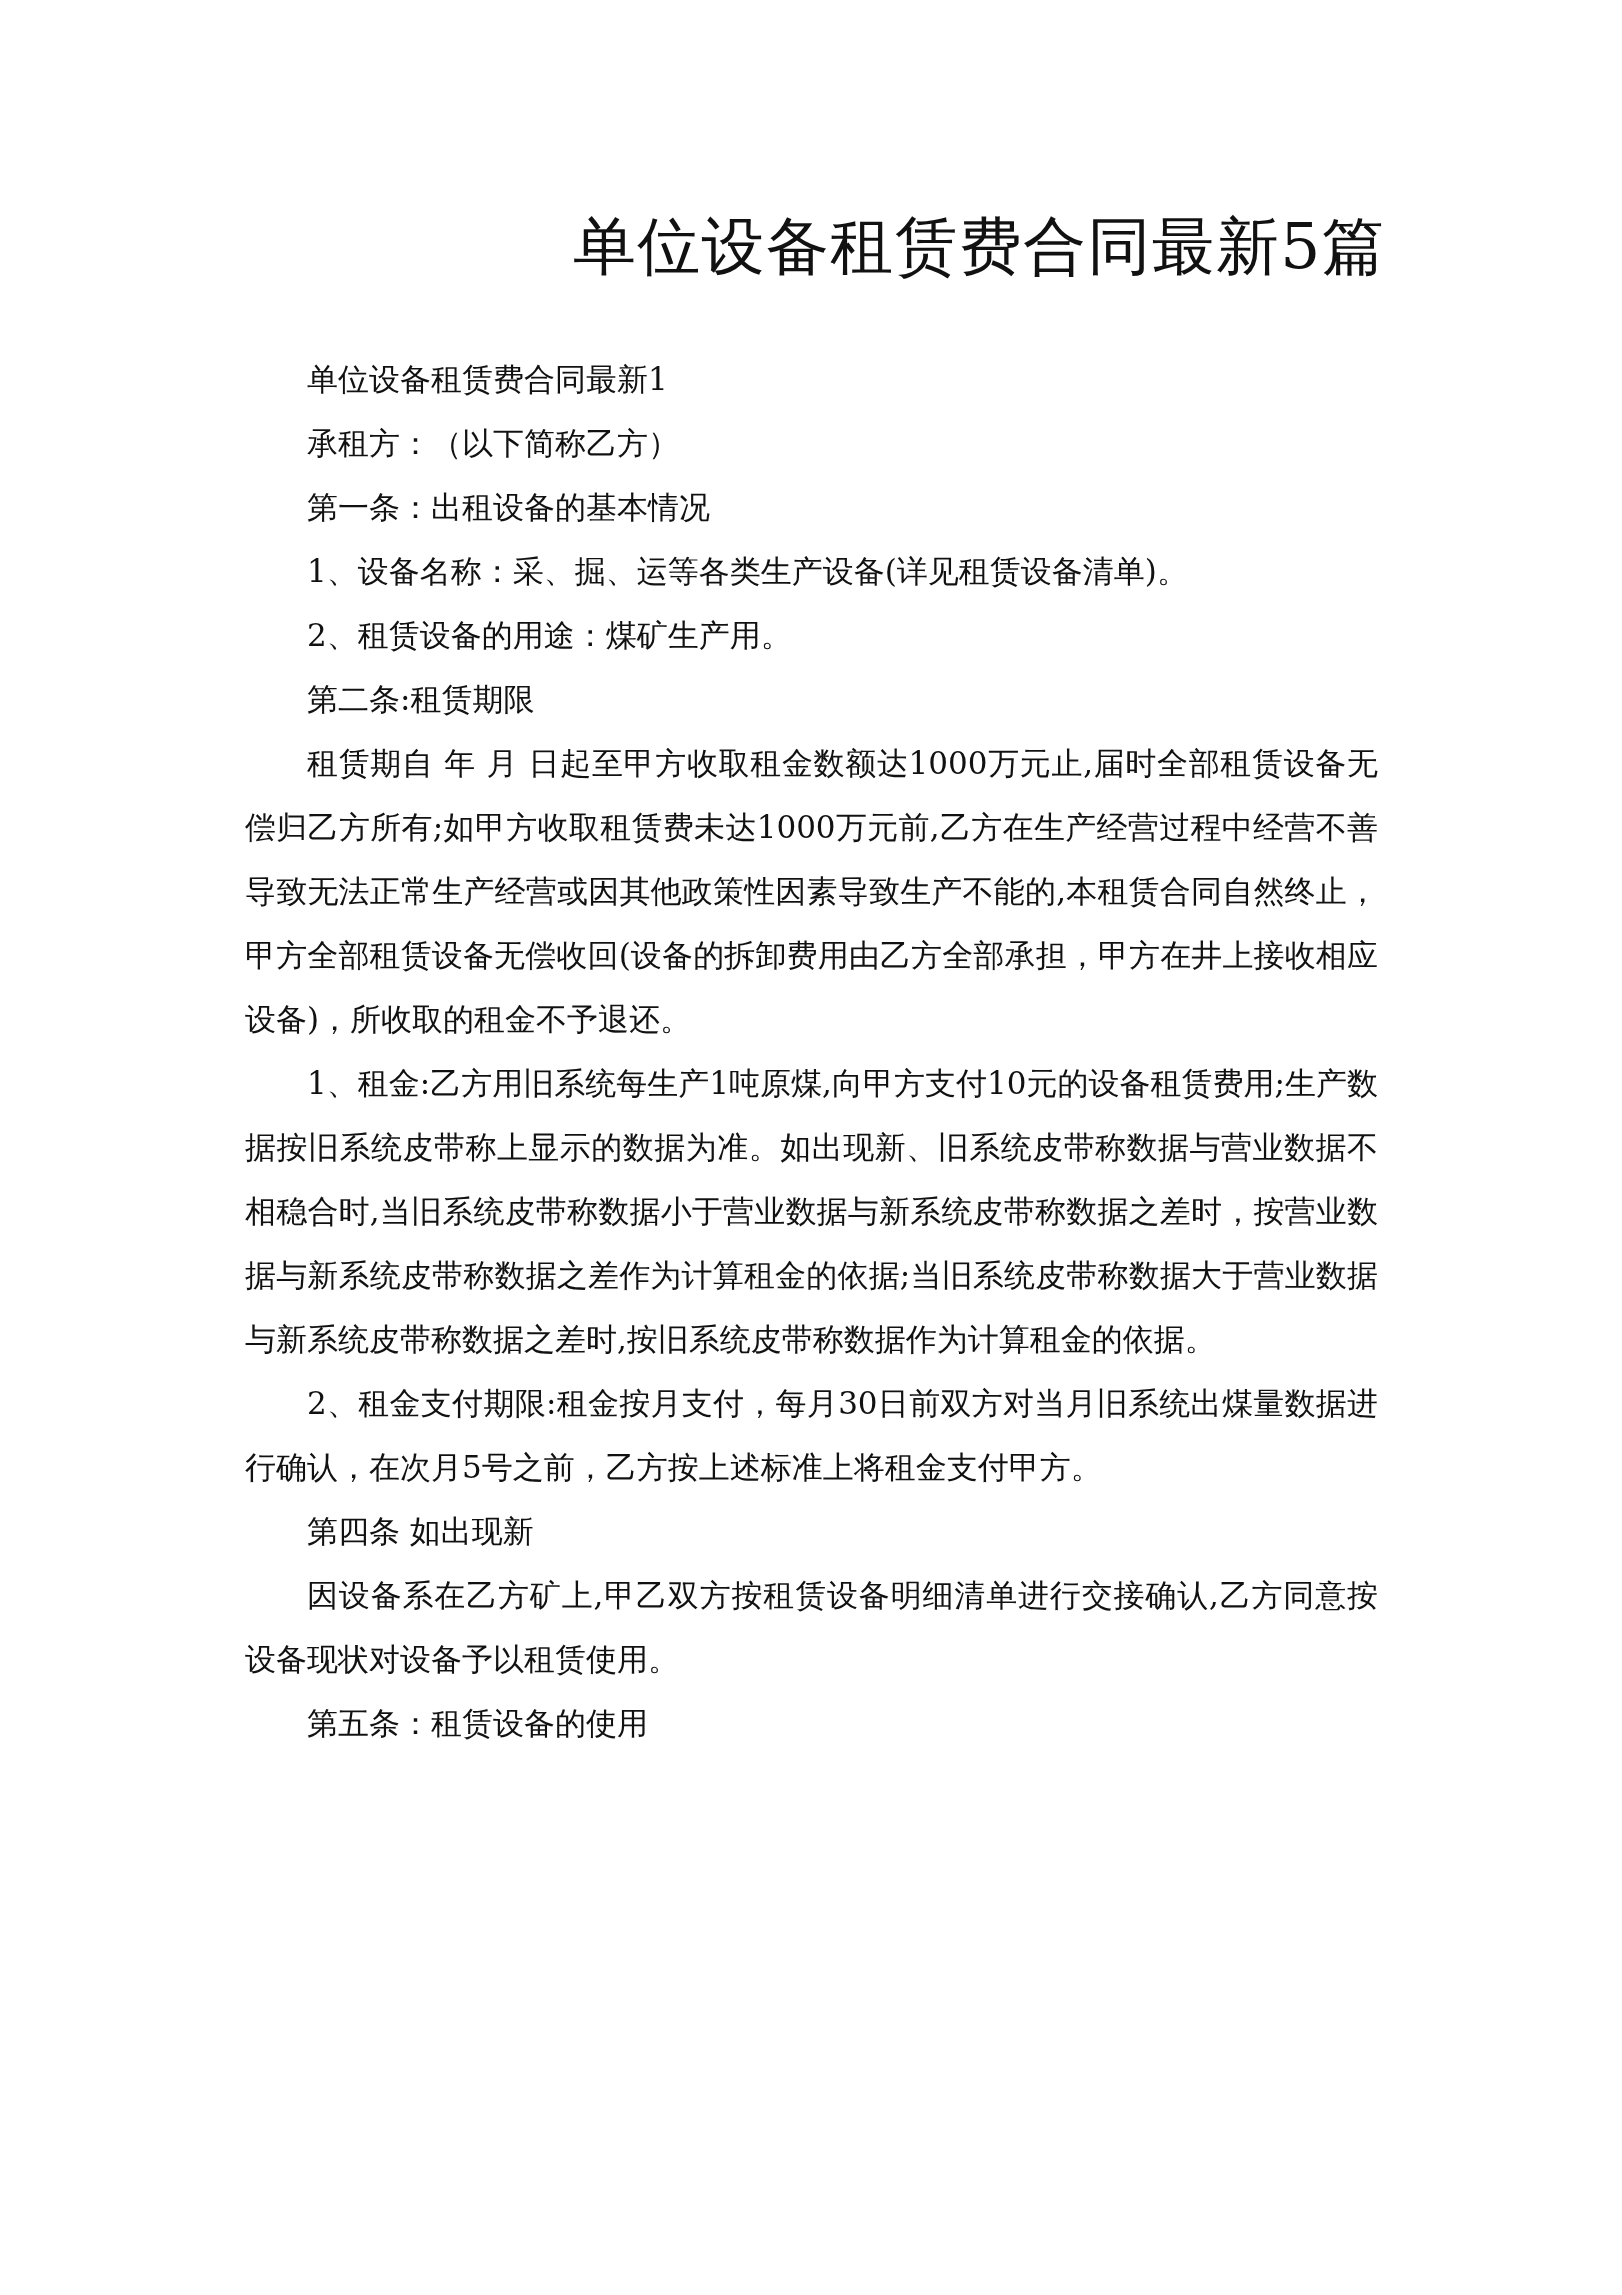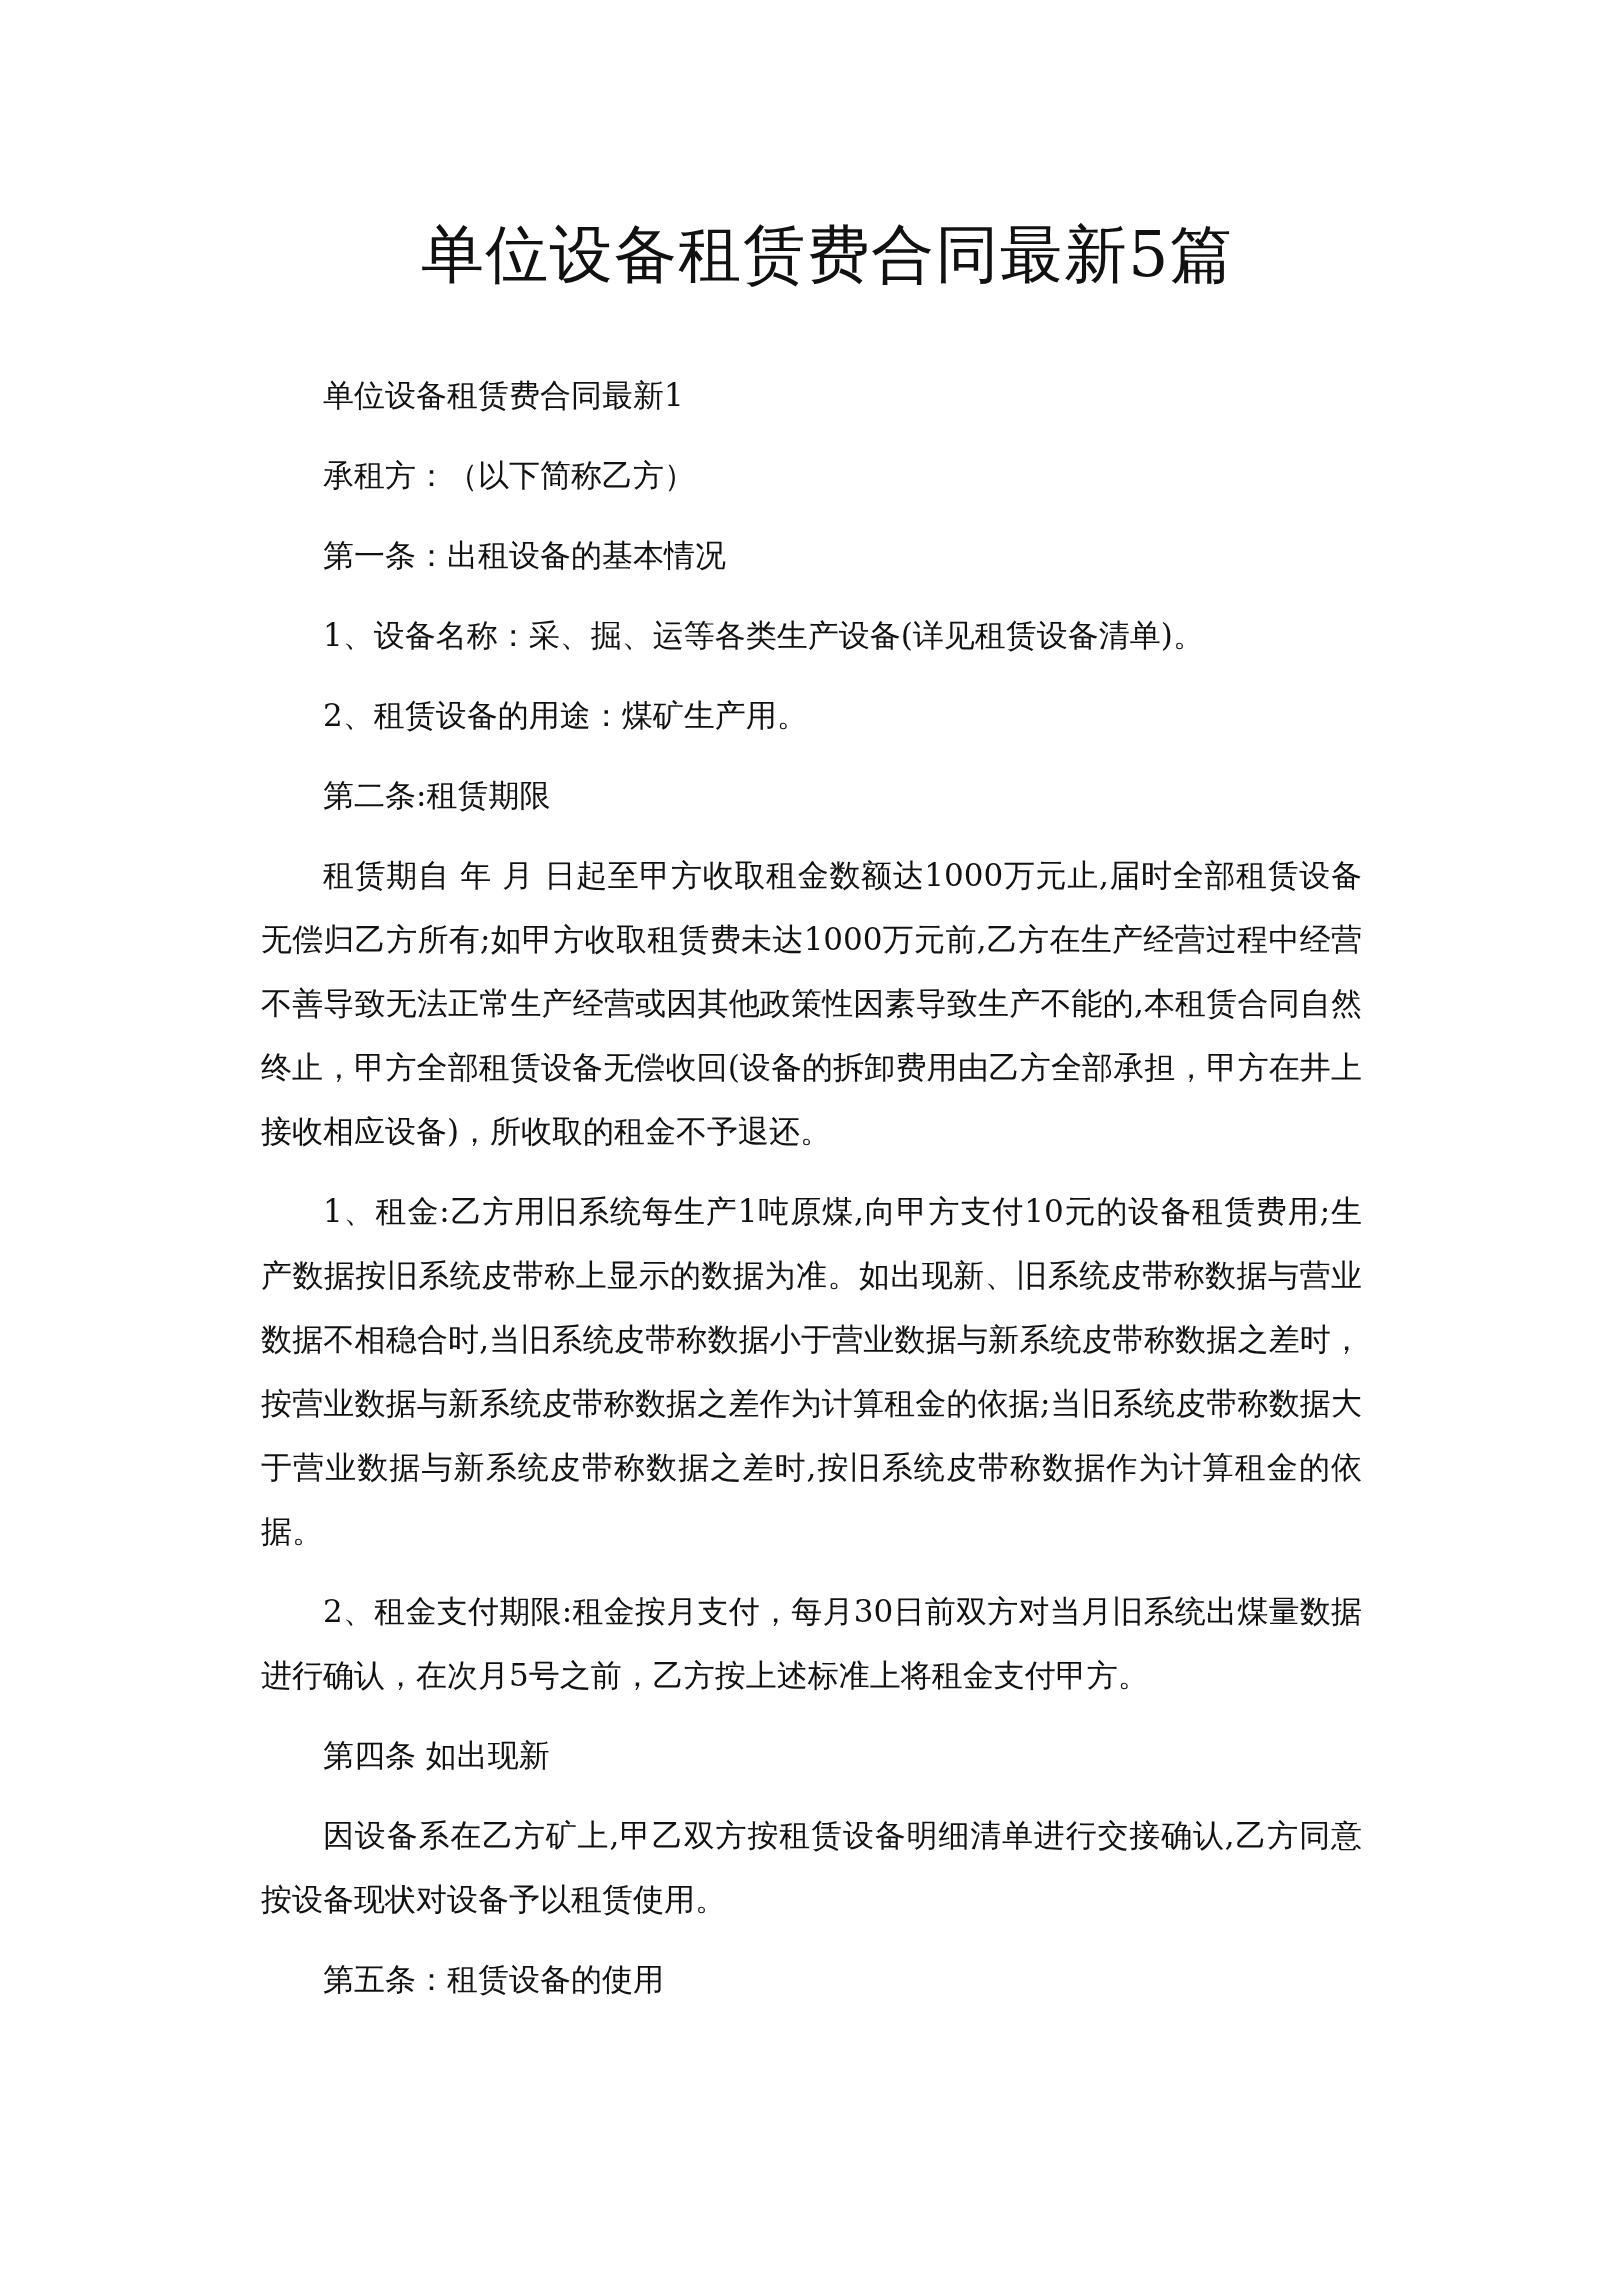--- a/index.html
+++ b/index.html
@@ -19,39 +19,39 @@
       position: absolute;
       left: 245px;
       top: 0;
       width: 1133px;
     }
     .doc-title {
       position: absolute;
       left: 0;
       top: 196px;
       width: 1133px;
-      text-align: center;
+      text-align: right;
       font-size: 63px;
       line-height: 85px;
       letter-spacing: 1.3px;
       font-weight: normal;
-      margin: 16px;
+      margin: 8px;
     }
     .body {
       position: absolute;
       left: 0;
       top: 347px;
       width: 1133px;
       font-size: 31px;
       line-height: 64px;
       text-align: justify;
       text-justify: inter-character;
     }
     .body p {
-      margin: 16px;
+      margin: 0;
       padding: 0;
     }
     .body p.indent {
       text-indent: 2em;
     }
   </style>
 </head>
 <body>
 
 <div class="page">

